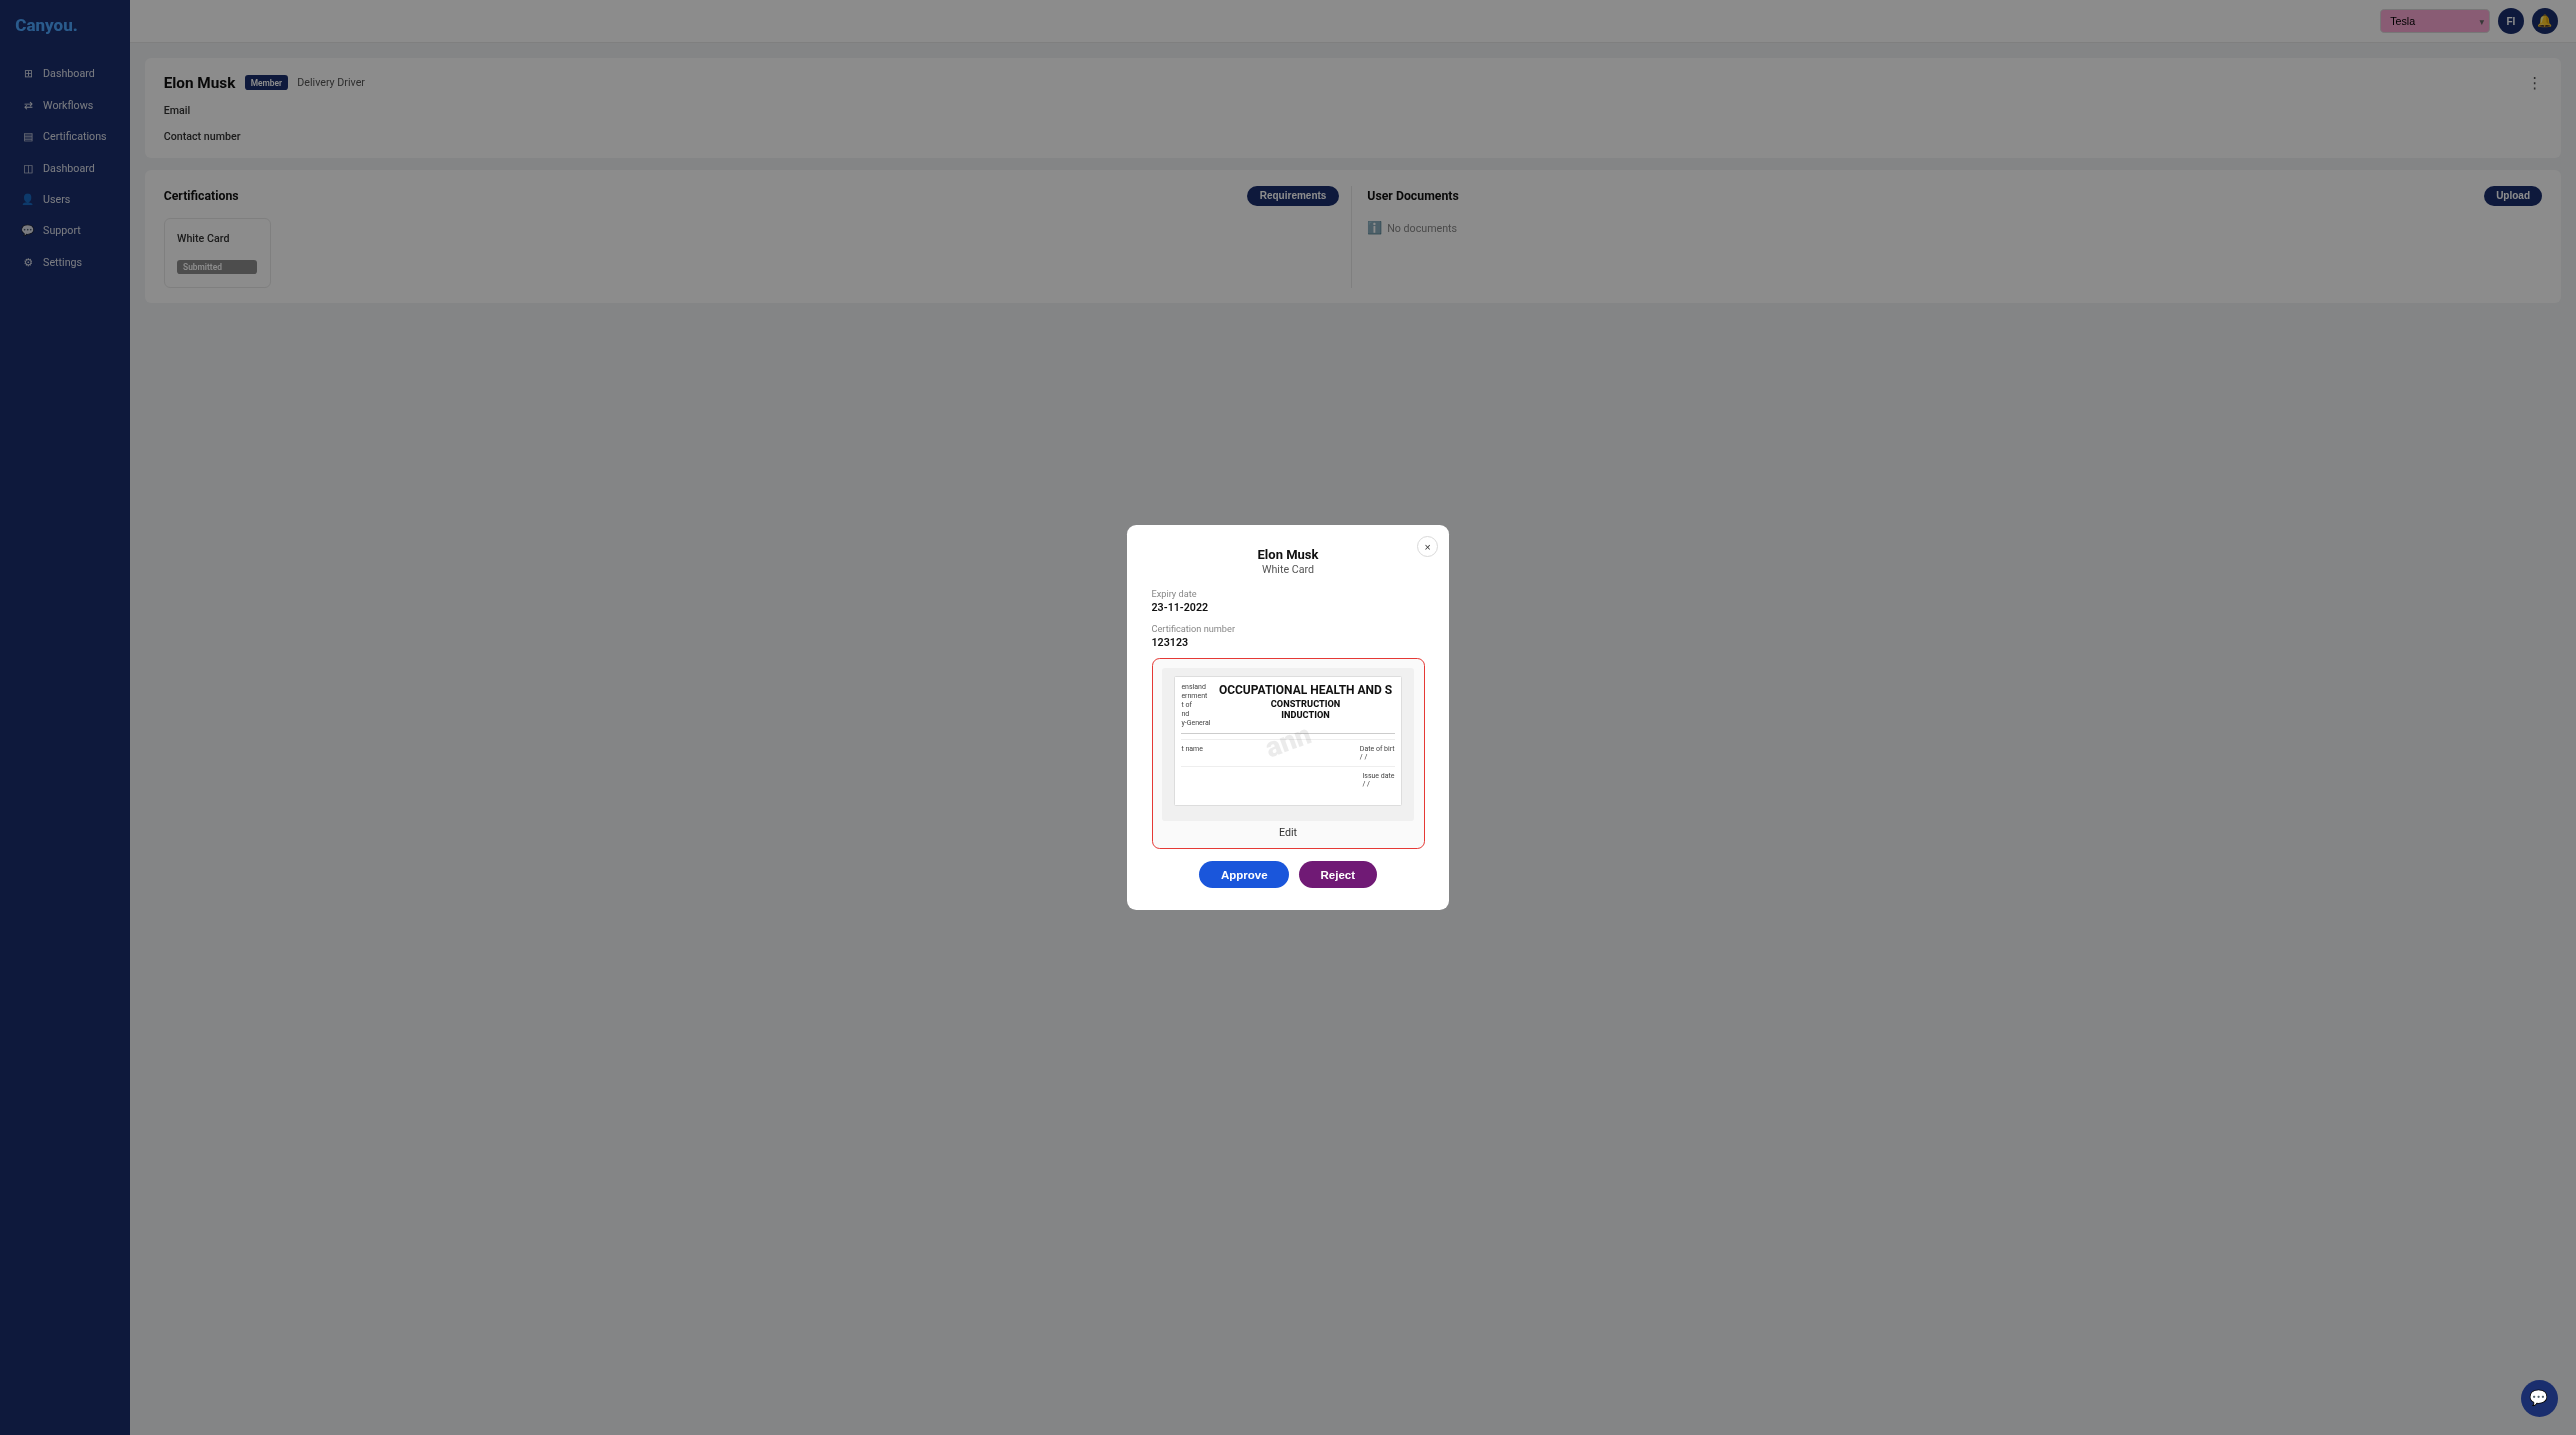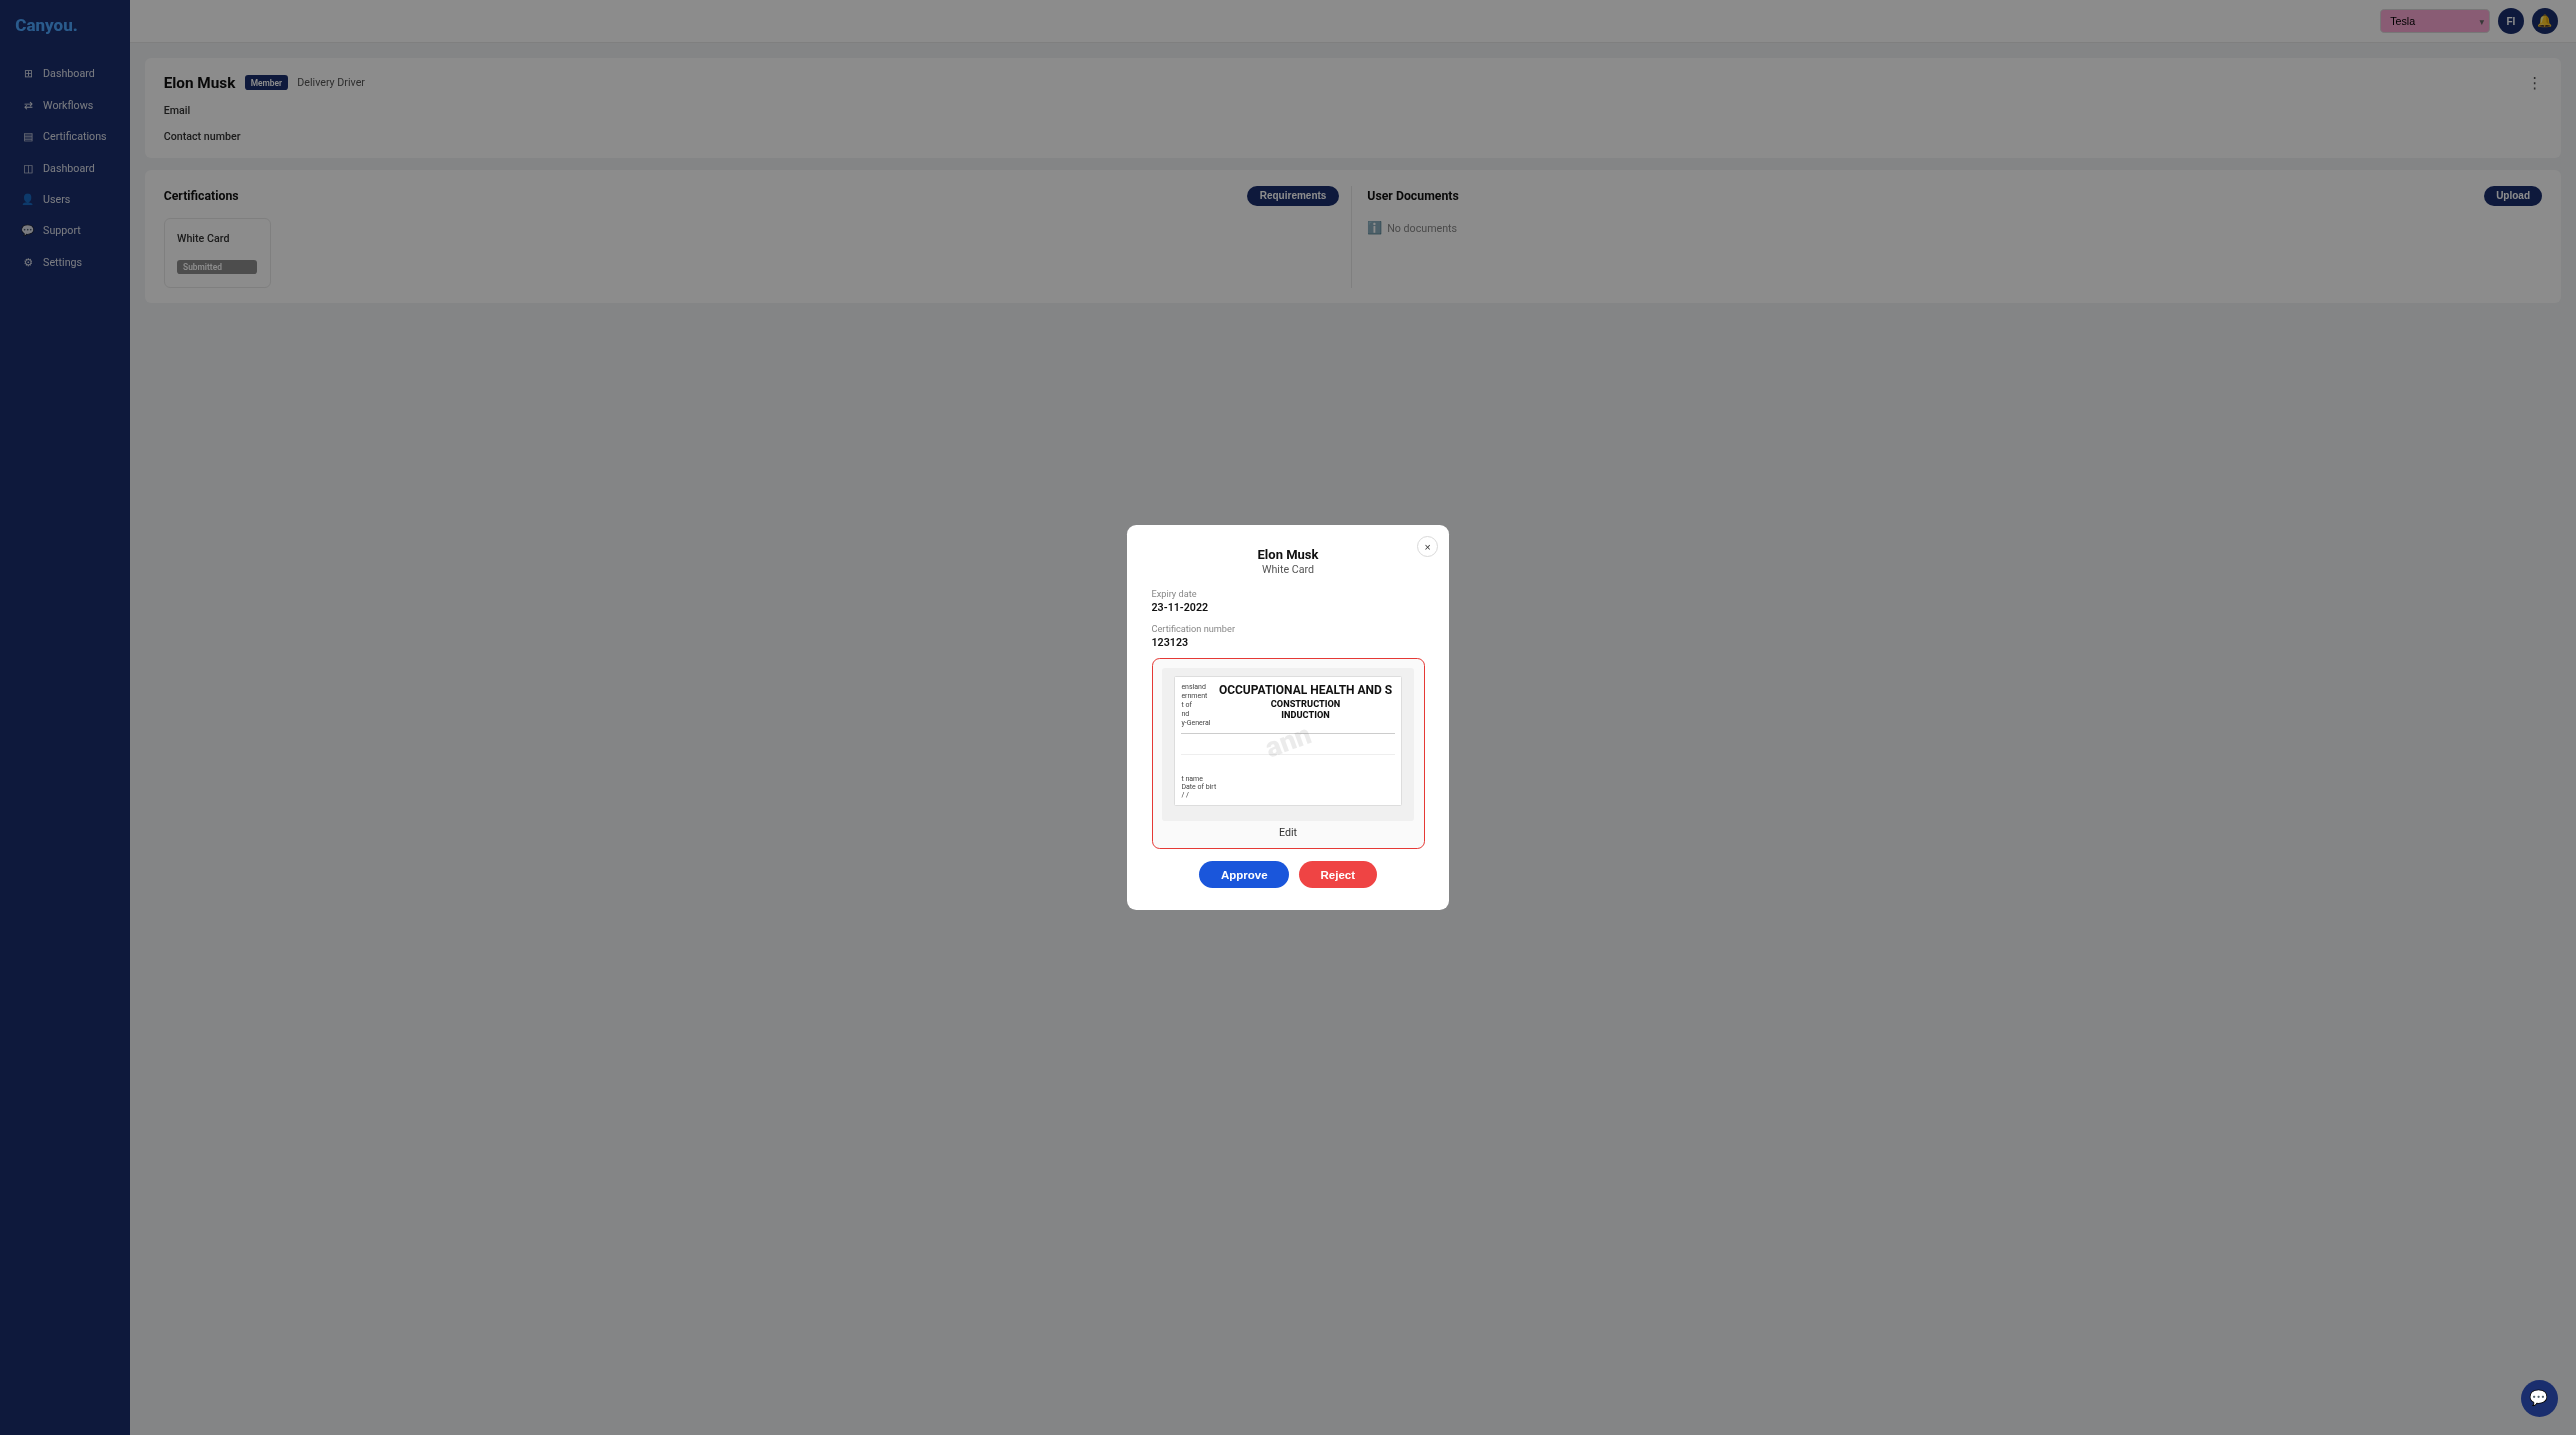--- a/index.html
+++ b/index.html
@@ -282,21 +282,21 @@
     }
     .cert-img-header {
       display: flex;
       gap: 6.1px;
       border-bottom: 0.8px solid #ccc;
       padding-bottom: 4.6px;
       margin-bottom: 4.6px;
     }
     .cert-img-left { font-size: 7px; color: #444; line-height: 1.3; }
     .cert-img-right { font-size: 8.4px; font-weight: 700; color: #111; text-align: center; flex: 1; }
-    .cert-img-row { display: flex; justify-content: space-between; font-size: 7px; color: #444; margin-top: 20px; border-top: 0.8px solid #eee; padding-top: 20px; flex-direction: column; }
+    .cert-img-row { display: flex; justify-content: space-between; font-size: 7px; color: #444; margin-top: 5px; border-top: 0.8px solid #eee; padding-top: 5px; }
     .cert-img-id { font-size: 10px; font-weight: 600; color: #111; text-align: center; margin-top: 6.1px; border-bottom: 0.8px solid #333; padding-bottom: 3.1px; width: 80%; }
     .cert-img-watermark {
       position: absolute;
       top: 50%; left: 50%;
       transform: translate(-50%, -50%) rotate(-20deg);
       font-size: 28px;
       font-weight: 900;
       color: rgba(0,0,0,0.08);
       pointer-events: none;
       white-space: nowrap;
@@ -313,21 +313,21 @@
       background: #1a56db;
       color: white;
       border: none;
       border-radius: 15.3px;
       padding: 7.7px 21.5px;
       font-size: 11.5px;
       font-weight: 600;
       cursor: pointer;
     }
     .reject-btn {
-      background: #ef4444;
+      background: #701a75;
       color: white;
       border: none;
       border-radius: 15.3px;
       padding: 7.7px 21.5px;
       font-size: 11.5px;
       font-weight: 600;
       cursor: pointer;
     }
 
     

